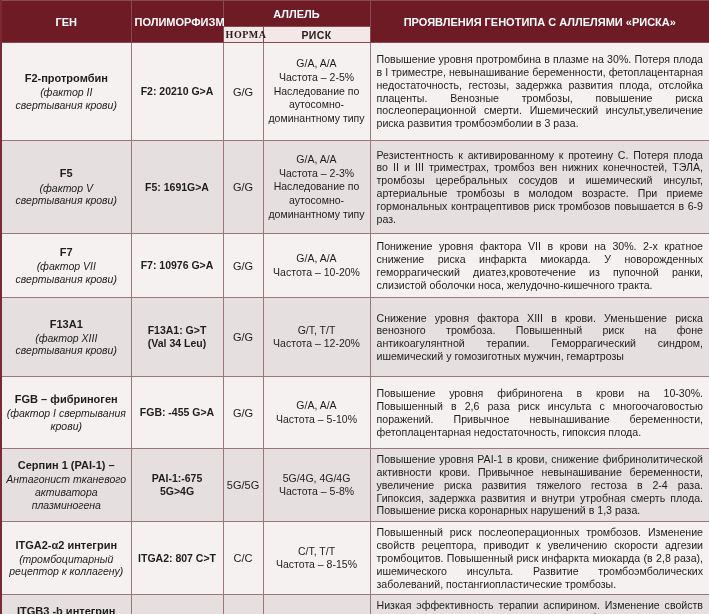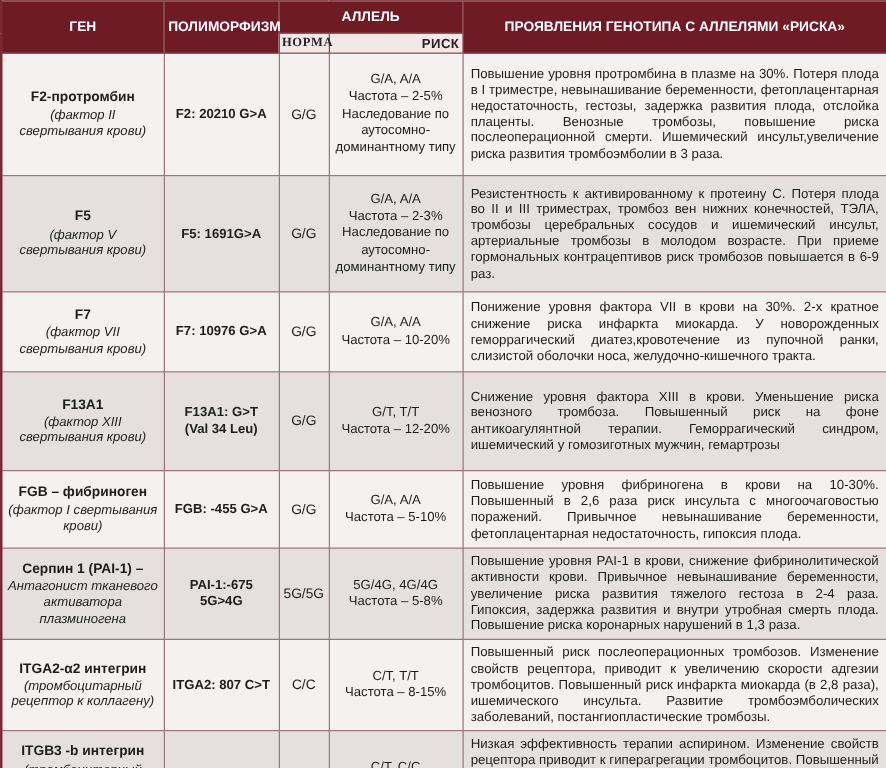--- a/index.html
+++ b/index.html
@@ -11,21 +11,21 @@
   col.c-gene{width:130px;}
   col.c-poly{width:92px;}
   col.c-norm{width:40px;}
   col.c-risk{width:107px;}
   col.c-desc{width:340px;}
   th,td{border:1px solid #9d757a;vertical-align:middle;}
   thead th{background:#6e1b26;color:#ffffff;font-size:11px;font-weight:bold;
            text-align:center;padding:2px 3px;border-color:#8a4a52;}
   thead tr.sub th{background:#f2e8e8;color:#2a2022;padding:1px 2px;}
   th.norm-h{font-family:"Liberation Serif",serif;font-size:10px;letter-spacing:.6px;}
-  th.risk-h{font-size:10.5px;letter-spacing:.4px;text-align:right;}
+  th.risk-h{font-size:10.5px;letter-spacing:.4px;}
   tbody tr:nth-child(odd) td{background:#f5f1f0;}
   tbody tr:nth-child(even) td{background:#e5e0df;}
   td.gene{text-align:center;padding:3px 4px;}
   .gene-name{font-weight:bold;font-size:11px;line-height:1.2;}
   .gene-sub{font-style:italic;font-size:10.5px;line-height:1.2;margin-top:1px;}
   td.poly{text-align:center;font-weight:bold;font-size:10.5px;padding:2px 3px;white-space:pre-line;line-height:1.25;}
   td.norm{text-align:center;font-size:11px;padding:2px;margin-top:37px;}
   td.risk{text-align:center;font-size:10.5px;padding:12px 3px;white-space:pre-line;line-height:1.3;}
   td.desc{font-size:10.6px;line-height:1.21;text-align:justify;padding:4px 6px 4px 6px;vertical-align:middle;}
 </style>
@@ -98,21 +98,21 @@
         <div class="gene-name">F13A1</div>
         <div class="gene-sub">(фактор XIII свертывания крови)</div>
       </td>
       <td class="poly">F13A1: G&gt;T
 (Val 34 Leu)</td>
       <td class="norm">G/G</td>
       <td class="risk">G/T, T/T
 Частота – 12-20%</td>
       <td class="desc">Снижение уровня фактора XIII в крови. Уменьшение риска венозного тромбоза. Повышенный риск на фоне антикоагулянтной терапии. Геморрагический синдром, ишемический у гомозиготных мужчин, гемартрозы</td>
     </tr>
-    <tr style="height:62px;">
+    <tr style="height:72px;">
       <td class="gene">
         <div class="gene-name">FGB – фибриноген</div>
         <div class="gene-sub">(фактор I свертывания крови)</div>
       </td>
       <td class="poly">FGB: -455 G&gt;A</td>
       <td class="norm">G/G</td>
       <td class="risk">G/A, A/A
 Частота – 5-10%</td>
       <td class="desc">Повышение уровня фибриногена в крови на 10-30%. Повышенный в 2,6 раза риск инсульта с многоочаговостью поражений. Привычное невынашивание беременности, фетоплацентарная недостаточность, гипоксия плода.</td>
     </tr>

